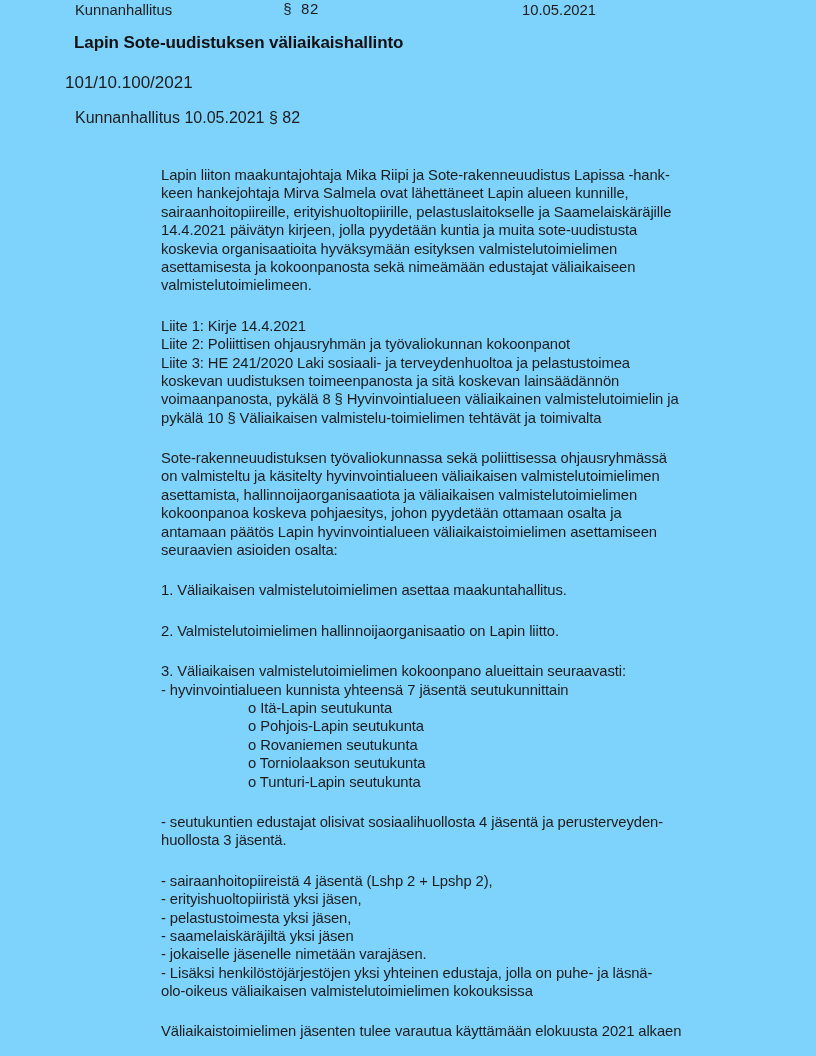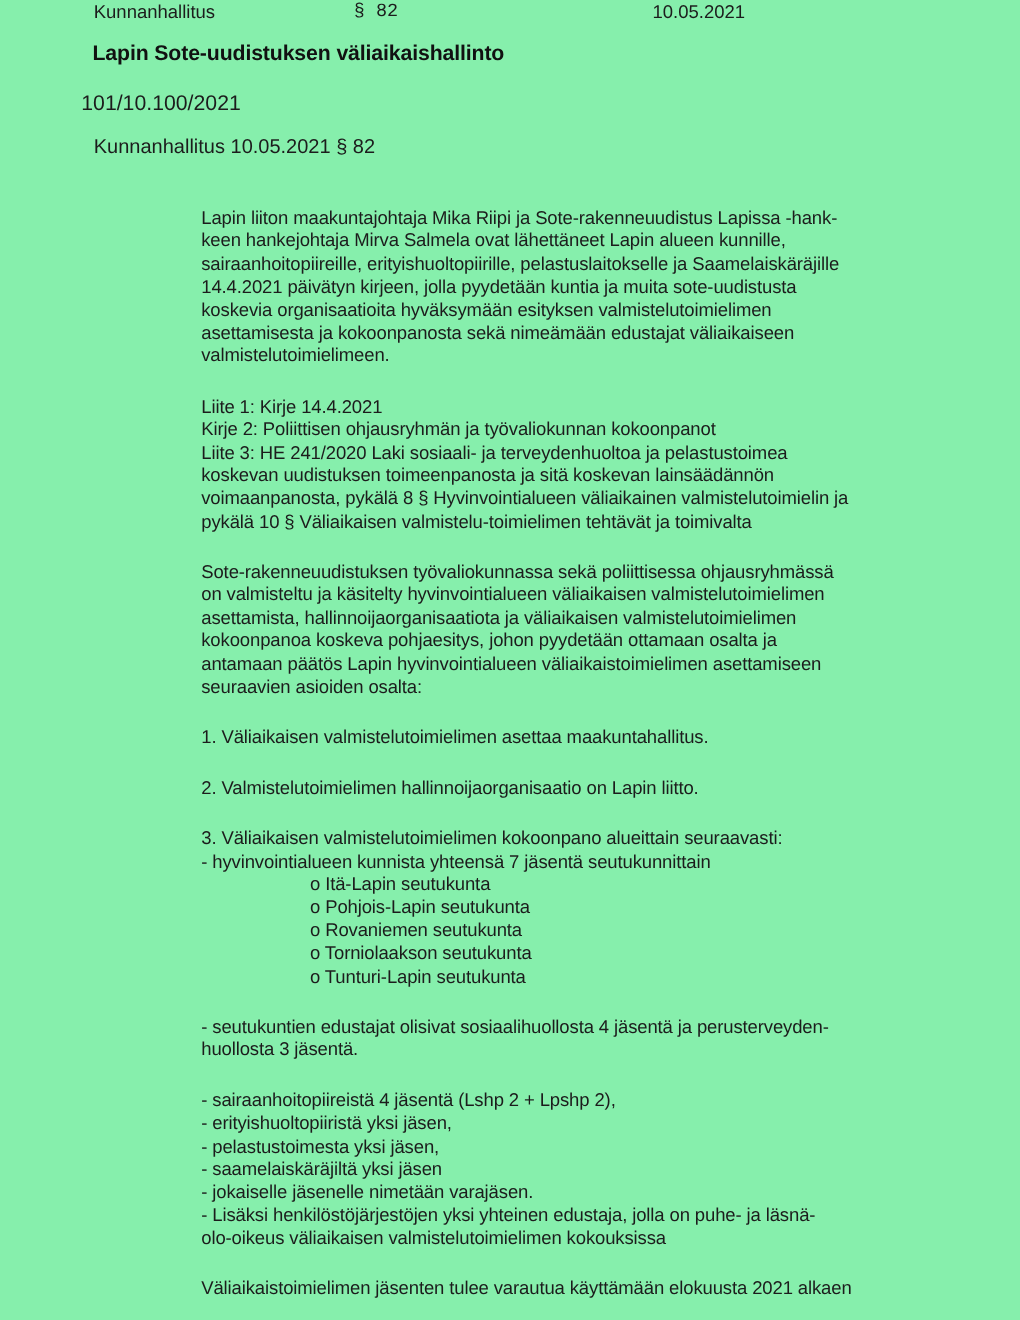--- a/index.html
+++ b/index.html
@@ -11,21 +11,21 @@
     width: 816px;
     height: 1056px;
     position: relative;
     font-family: "Liberation Sans", sans-serif;
     color: #1c1c1c;
     overflow: hidden;
   }
   .page {
     position: absolute;
     inset: 0;
-    background: #86efac;
+    background: #7dd3fc;
   }
   
   .doc-header span {
     position: absolute;
     top: 1px;
     font-size: 14.8px;
     line-height: 18px;
     white-space: pre;
   }
   .hdr-committee { left: 75px; }
@@ -98,21 +98,21 @@
         <div class="line">Lapin liiton maakuntajohtaja Mika Riipi ja Sote-rakenneuudistus Lapissa -hank-</div>
         <div class="line">keen hankejohtaja Mirva Salmela ovat lähettäneet Lapin alueen kunnille,</div>
         <div class="line">sairaanhoitopiireille, erityishuoltopiirille, pelastuslaitokselle ja Saamelaiskäräjille</div>
         <div class="line">14.4.2021 päivätyn kirjeen, jolla pyydetään kuntia ja muita sote-uudistusta</div>
         <div class="line">koskevia organisaatioita hyväksymään esityksen valmistelutoimielimen</div>
         <div class="line">asettamisesta ja kokoonpanosta sekä nimeämään edustajat väliaikaiseen</div>
         <div class="line">valmistelutoimielimeen.</div>
       </div>
       <div class="block indent-normal gap">
         <div class="line">Liite 1: Kirje 14.4.2021</div>
-        <div class="line">Kirje 2: Poliittisen ohjausryhmän ja työvaliokunnan kokoonpanot</div>
+        <div class="line">Liite 2: Poliittisen ohjausryhmän ja työvaliokunnan kokoonpanot</div>
         <div class="line">Liite 3: HE 241/2020 Laki sosiaali- ja terveydenhuoltoa ja pelastustoimea</div>
         <div class="line">koskevan uudistuksen toimeenpanosta ja sitä koskevan lainsäädännön</div>
         <div class="line">voimaanpanosta, pykälä 8 § Hyvinvointialueen väliaikainen valmistelutoimielin ja</div>
         <div class="line">pykälä 10 § Väliaikaisen valmistelu-toimielimen tehtävät ja toimivalta</div>
       </div>
       <div class="block indent-normal gap">
         <div class="line">Sote-rakenneuudistuksen työvaliokunnassa sekä poliittisessa ohjausryhmässä</div>
         <div class="line">on valmisteltu ja käsitelty hyvinvointialueen väliaikaisen valmistelutoimielimen</div>
         <div class="line">asettamista, hallinnoijaorganisaatiota ja väliaikaisen valmistelutoimielimen</div>
         <div class="line">kokoonpanoa koskeva pohjaesitys, johon pyydetään ottamaan osalta ja</div>

